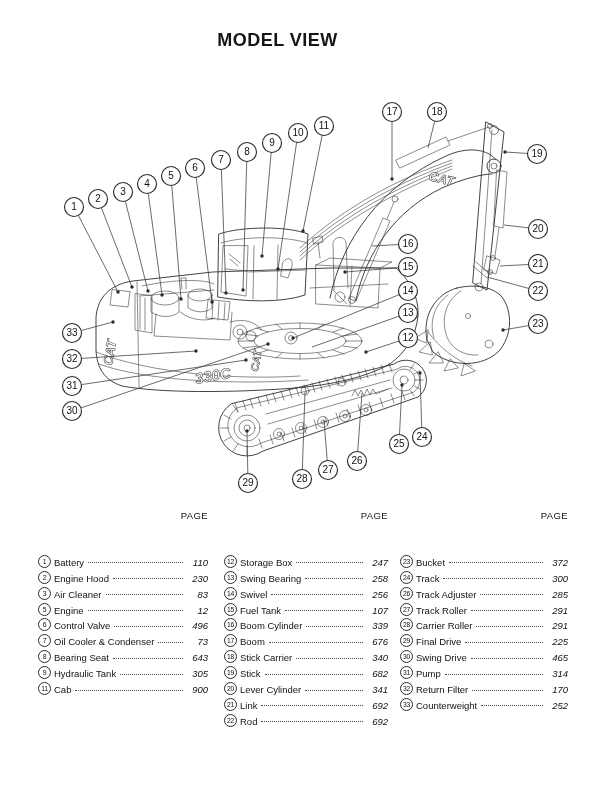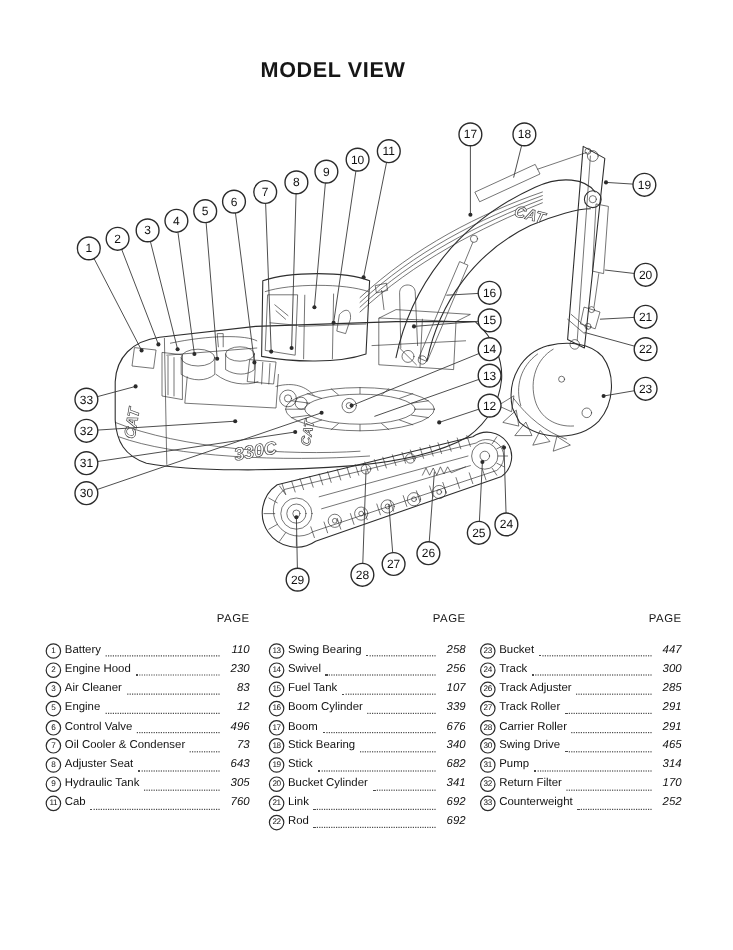--- a/index.html
+++ b/index.html
@@ -1,37 +1,37 @@
 <!DOCTYPE html>
 <html><head>
 <meta charset="utf-8">
 <style>
   html,body{margin:0;padding:0;background:#e8e8e8;}
   #page{position:relative;width:611px;height:792px;background:#ffffff;margin:0 auto;
         font-family:"Liberation Sans",sans-serif;color:#111;overflow:hidden;}
   #page-title{position:absolute;top:30px;left:0;width:100%;padding-right:56px;box-sizing:border-box;
-        text-align:center;font-size:18px;font-weight:600;letter-spacing:.5px;color:#161616;margin-top:18px;}
+        text-align:center;font-size:18px;font-weight:600;letter-spacing:.5px;color:#161616;}
   #diagram{position:absolute;top:0;left:0;}
   .art{stroke:#2e2e2e;fill:none;stroke-width:.9;stroke-linecap:round;stroke-linejoin:round;}
   .art-thin{stroke:#2e2e2e;fill:none;stroke-width:.55;stroke-linecap:round;}
   .leader{stroke:#3a3a3a;stroke-width:.75;fill:none;}
   .bubble{fill:#fff;stroke:#2b2b2b;stroke-width:1.15;}
   .cnum{font-size:10px;fill:#111;text-anchor:middle;font-family:"Liberation Sans",sans-serif;}
   .ldot{fill:#2b2b2b;stroke:none;}
   .marking{fill:#fff;stroke:#3d3d3d;stroke-width:.55;font-weight:bold;font-style:italic;
            font-family:"Liberation Sans",sans-serif;}
   
   #parts-table{position:absolute;top:509px;left:0;width:611px;height:230px;}
   .pcol{position:absolute;top:0;}
   .pcol.c0{left:38px;width:170px;}
   .pcol.c1{left:224px;width:164px;}
   .pcol.c2{left:400px;width:168px;}
   .pcol-header{display:block;text-align:right;font-size:9.5px;letter-spacing:.4px;
-               line-height:13px;margin-bottom:14px;color:#161616;}
-  .prow{display:flex;align-items:flex-start;height:15.9px;}
+               line-height:13px;margin-bottom:30px;color:#161616;}
+  .prow{display:flex;align-items:flex-end;height:15.9px;}
   .badge{flex:0 0 auto;width:11px;height:11px;border:1px solid #2b2b2b;border-radius:50%;
          font-size:6.8px;line-height:11px;text-align:center;margin-right:3px;letter-spacing:-.3px;}
   .plabel{flex:0 0 auto;font-size:9.5px;white-space:nowrap;}
   .dots{flex:1 1 auto;border-bottom:1.6px dotted #4a4a4a;margin:0 3px 0 4px;align-self:center;
         height:0;position:relative;top:3px;}
   .ppage{flex:0 0 auto;min-width:22px;text-align:right;font-size:9.5px;font-style:italic;}
 </style>
 </head>
 <body>
 
@@ -398,42 +398,48 @@
             <span class="ppage">496</span>
           </div>
           <div class="prow">
             <span class="badge">7</span>
             <span class="plabel">Oil Cooler &amp; Condenser</span>
             <span class="dots"></span>
             <span class="ppage">73</span>
           </div>
           <div class="prow">
             <span class="badge">8</span>
-            <span class="plabel">Adjuster Seat</span>
+            <span class="plabel">Bearing Seat</span>
             <span class="dots"></span>
             <span class="ppage">643</span>
           </div>
           <div class="prow">
             <span class="badge">9</span>
             <span class="plabel">Hydraulic Tank</span>
             <span class="dots"></span>
             <span class="ppage">305</span>
           </div>
           <div class="prow">
             <span class="badge">11</span>
             <span class="plabel">Cab</span>
             <span class="dots"></span>
-            <span class="ppage">760</span>
+            <span class="ppage">900</span>
           </div>
         </div>
     </div>
     <div class="pcol c1">
       <span class="pcol-header">PAGE</span>
       <div class="rows">
           <div class="prow">
+            <span class="badge">12</span>
+            <span class="plabel">Storage Box</span>
+            <span class="dots"></span>
+            <span class="ppage">247</span>
+          </div>
+          <div class="prow">
             <span class="badge">13</span>
             <span class="plabel">Swing Bearing</span>
             <span class="dots"></span>
             <span class="ppage">258</span>
           </div>
           <div class="prow">
             <span class="badge">14</span>
             <span class="plabel">Swivel</span>
             <span class="dots"></span>
             <span class="ppage">256</span>
@@ -451,33 +457,33 @@
             <span class="ppage">339</span>
           </div>
           <div class="prow">
             <span class="badge">17</span>
             <span class="plabel">Boom</span>
             <span class="dots"></span>
             <span class="ppage">676</span>
           </div>
           <div class="prow">
             <span class="badge">18</span>
-            <span class="plabel">Stick Bearing</span>
+            <span class="plabel">Stick Carrier</span>
             <span class="dots"></span>
             <span class="ppage">340</span>
           </div>
           <div class="prow">
             <span class="badge">19</span>
             <span class="plabel">Stick</span>
             <span class="dots"></span>
             <span class="ppage">682</span>
           </div>
           <div class="prow">
             <span class="badge">20</span>
-            <span class="plabel">Bucket Cylinder</span>
+            <span class="plabel">Lever Cylinder</span>
             <span class="dots"></span>
             <span class="ppage">341</span>
           </div>
           <div class="prow">
             <span class="badge">21</span>
             <span class="plabel">Link</span>
             <span class="dots"></span>
             <span class="ppage">692</span>
           </div>
           <div class="prow">
@@ -488,21 +494,21 @@
           </div>
         </div>
     </div>
     <div class="pcol c2">
       <span class="pcol-header">PAGE</span>
       <div class="rows">
           <div class="prow">
             <span class="badge">23</span>
             <span class="plabel">Bucket</span>
             <span class="dots"></span>
-            <span class="ppage">447</span>
+            <span class="ppage">372</span>
           </div>
           <div class="prow">
             <span class="badge">24</span>
             <span class="plabel">Track</span>
             <span class="dots"></span>
             <span class="ppage">300</span>
           </div>
           <div class="prow">
             <span class="badge">26</span>
             <span class="plabel">Track Adjuster</span>
@@ -513,20 +519,26 @@
             <span class="badge">27</span>
             <span class="plabel">Track Roller</span>
             <span class="dots"></span>
             <span class="ppage">291</span>
           </div>
           <div class="prow">
             <span class="badge">28</span>
             <span class="plabel">Carrier Roller</span>
             <span class="dots"></span>
             <span class="ppage">291</span>
+          </div>
+          <div class="prow">
+            <span class="badge">29</span>
+            <span class="plabel">Final Drive</span>
+            <span class="dots"></span>
+            <span class="ppage">225</span>
           </div>
           <div class="prow">
             <span class="badge">30</span>
             <span class="plabel">Swing Drive</span>
             <span class="dots"></span>
             <span class="ppage">465</span>
           </div>
           <div class="prow">
             <span class="badge">31</span>
             <span class="plabel">Pump</span>

